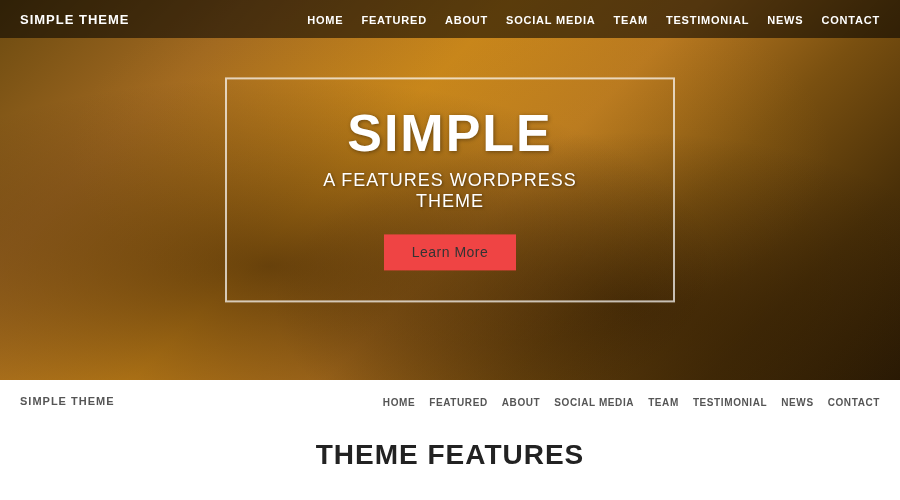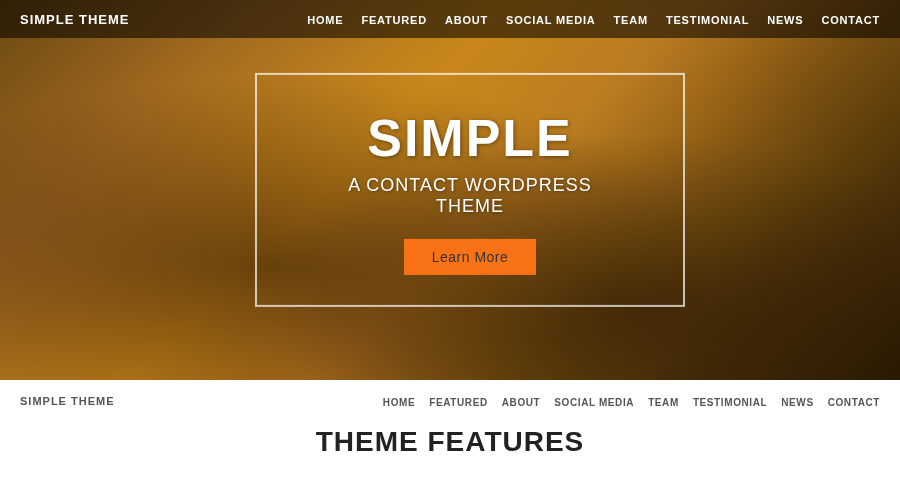--- a/index.html
+++ b/index.html
@@ -1,15 +1,15 @@
 <!DOCTYPE html>
 <html><head>
   <meta charset="utf-8">
   <style>
-    * { margin: 0; padding: 0; box-sizing: border-box; }
+    * { margin: 0; padding: 0; box-sizing: border-box; gap: 13px; }
     body { width: 900px; height: 500px; overflow: hidden; font-family: Arial, sans-serif; }
 
     
     .top-nav {
       position: absolute;
       top: 0; left: 0; right: 0;
       height: 38px;
       background: rgba(0,0,0,0.55);
       display: flex;
       align-items: center;
@@ -68,43 +68,42 @@
         radial-gradient(ellipse at 70% 80%, rgba(30,15,0,0.5) 0%, transparent 40%),
         radial-gradient(ellipse at 50% 40%, rgba(200,140,30,0.3) 0%, transparent 60%);
     }
     .hero-content {
       position: absolute;
       top: 50%;
       left: 50%;
       transform: translate(-50%, -50%);
       text-align: center;
       border: 2px solid rgba(255,255,255,0.7);
-      padding: 35px 70px 30px;
+      padding: 26px 70px 30px;
       min-width: 420px;
-      margin-left: 20px;
     }
     .hero-title {
       color: #fff;
       font-size: 52px;
       font-weight: bold;
       letter-spacing: 2px;
       line-height: 1.1;
       text-shadow: 1px 1px 4px rgba(0,0,0,0.4);
     }
     .hero-subtitle {
       color: #fff;
       font-size: 18px;
       font-weight: 400;
       letter-spacing: 1px;
       margin-top: 8px;
       margin-bottom: 22px;
       text-shadow: 1px 1px 3px rgba(0,0,0,0.4);
     }
     .hero-btn {
-      background: #f97316;
+      background: #ef4444;
       color: #333;
       border: none;
       padding: 10px 28px;
       font-size: 14px;
       cursor: pointer;
       letter-spacing: 0.5px;
     }
 
     
     .bottom-section {
@@ -166,21 +165,21 @@
       <li><a href="#">NEWS</a></li>
       <li><a href="#">CONTACT</a></li>
     </ul>
 </nav>
 
 <div class="hero">
   <div class="hero-bg"></div>
   <div class="hero-overlay"></div>
   <div class="hero-content">
     <h1 class="hero-title">SIMPLE</h1>
-    <p class="hero-subtitle">A CONTACT WORDPRESS THEME</p>
+    <p class="hero-subtitle">A FEATURES WORDPRESS THEME</p>
     <button class="hero-btn">Learn More</button>
   </div>
 </div>
 
 <div class="bottom-section">
   <div class="bottom-nav">
     <span class="logo-bottom">SIMPLE THEME</span>
     <ul class="nav-links-bottom">
     <li><a href="#">HOME</a></li>
         <li><a href="#">FEATURED</a></li>

